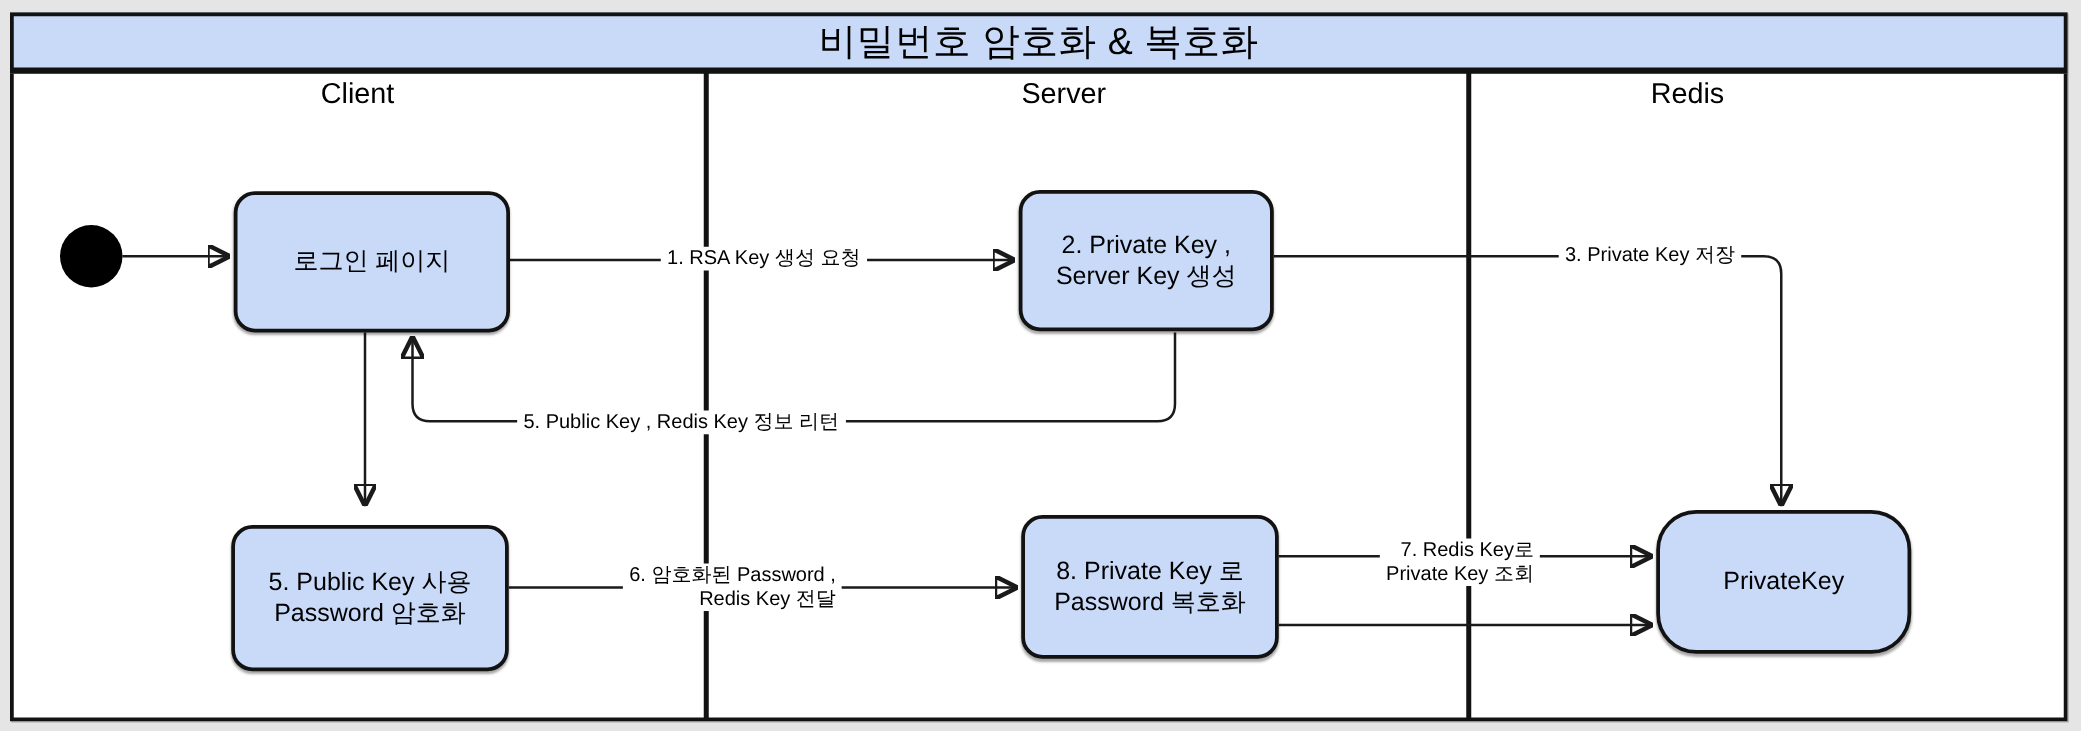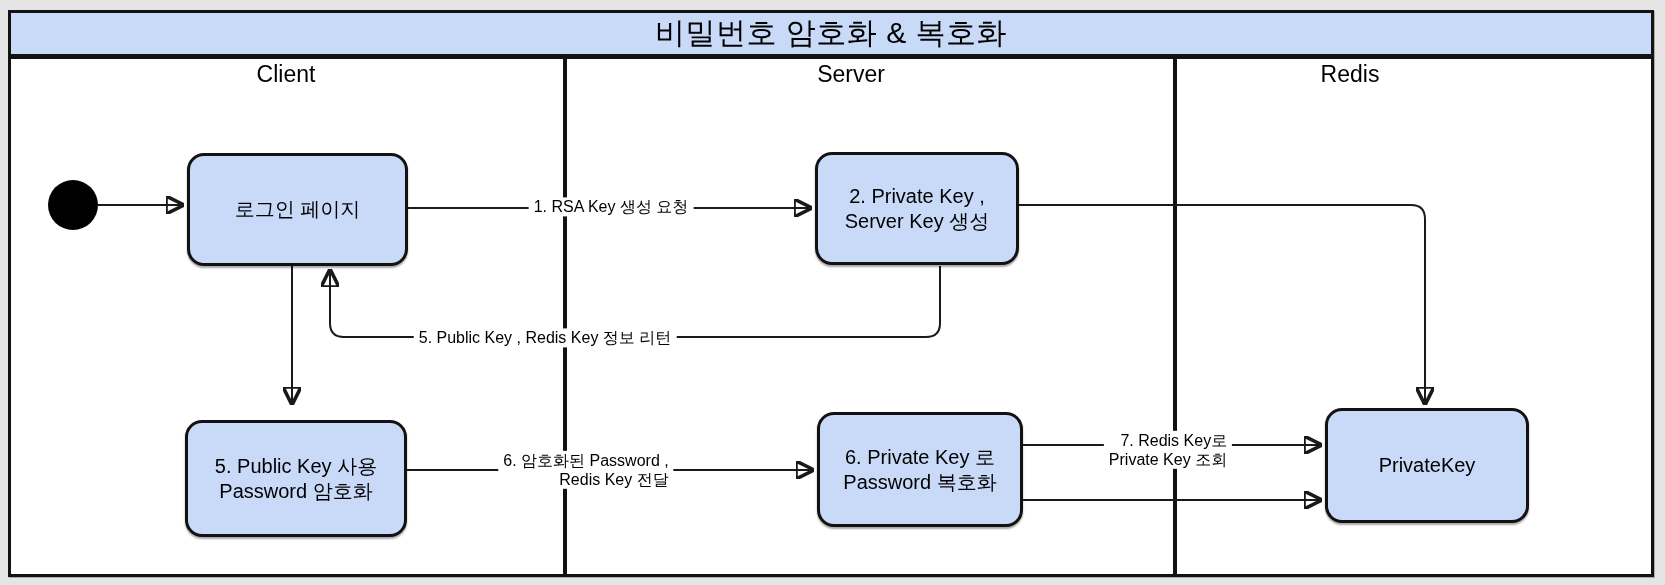--- a/index.html
+++ b/index.html
@@ -98,32 +98,35 @@
     <span>2. Private Key ,</span>
     <span>Server Key 생성</span>
   </div>
 
   <div class="node" style="left:185px;top:420px;width:222px;height:117px;align-items:center;">
     <span>5. Public Key 사용</span>
     <span>Password 암호화</span>
   </div>
 
   <div class="node" style="left:817px;top:412px;width:206px;height:115px;">
-    <span>6. Private Key 로</span>
+    <span>8. Private Key 로</span>
     <span>Password 복호화</span>
   </div>
 
-  <div class="node" style="left:1325px;top:408px;width:204px;height:115px;">
+  <div class="node" style="left:1325px;top:408px;width:204px;height:115px;border-radius:32px;">
     <span>PrivateKey</span>
   </div>
 
   <div class="edge-label" style="left:611px;top:207px;">
     <div>1. RSA Key 생성 요청</div>
   </div>
 
+  <div class="edge-label" style="left:1320px;top:204px;">
+    <div>3. Private Key 저장</div>
+  </div>
 
   <div class="edge-label" style="left:545px;top:338px;">
     <div>5. Public Key , Redis Key 정보 리턴</div>
   </div>
 
   <div class="edge-label" style="left:586px;top:470px;">
     <div>6. 암호화된 Password ,</div>
     <div>Redis Key 전달</div>
   </div>
 

